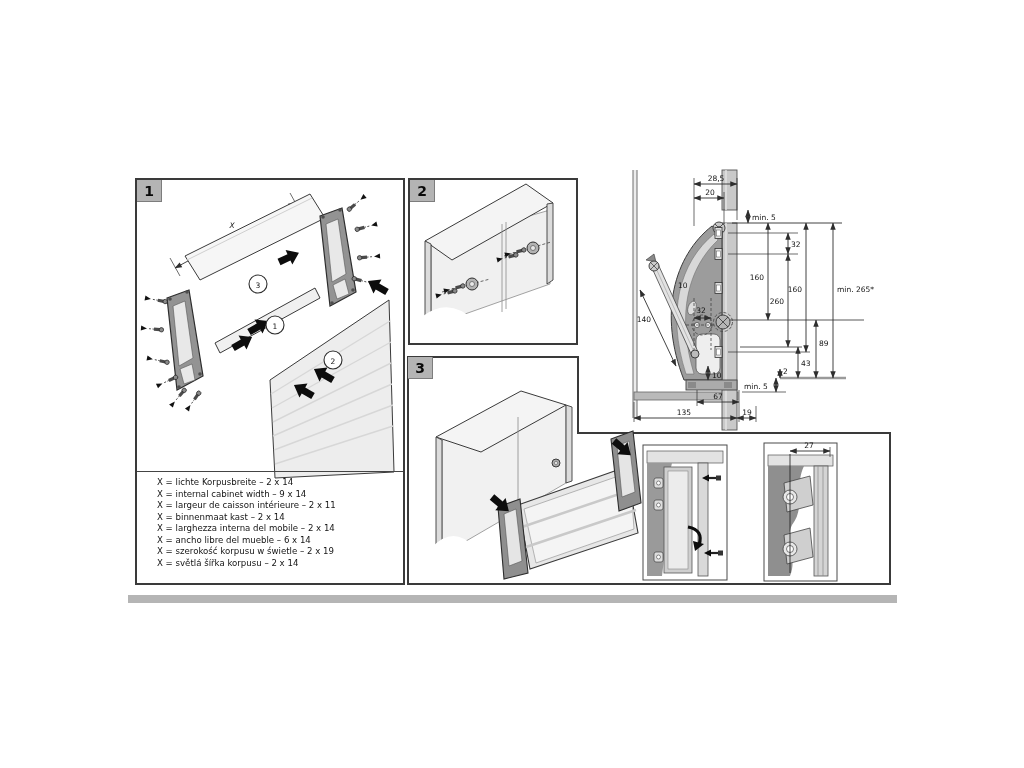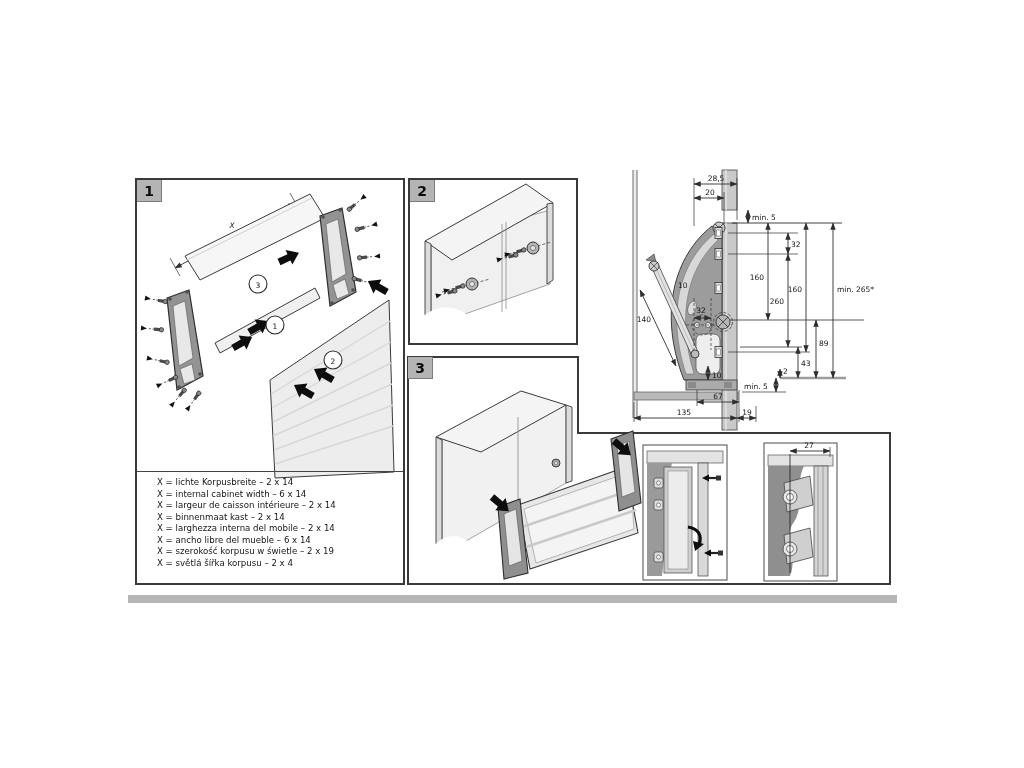--- a/index.html
+++ b/index.html
@@ -119,27 +119,27 @@
       <text x="138" y="148.5" text-anchor="middle" font-size="10">1</text>
     </g>
     <g>
       <circle cx="196" cy="180" r="9" fill="#fff" stroke="#2d2d2d" stroke-width="1.1"></circle>
       <text x="196" y="183.5" text-anchor="middle" font-size="10">2</text>
     </g>
   </svg>
 
   <div class="legend">
     <div>X = lichte Korpusbreite – 2 x 14</div>
-    <div>X = internal cabinet width – 6 x 14</div>
-    <div>X = largeur de caisson intérieure – 2 x 14</div>
+    <div>X = internal cabinet width – 9 x 14</div>
+    <div>X = largeur de caisson intérieure – 2 x 11</div>
     <div>X = binnenmaat kast – 2 x 14</div>
     <div>X = larghezza interna del mobile – 2 x 14</div>
     <div>X = ancho libre del mueble – 6 x 14</div>
     <div>X = szerokość korpusu w świetle – 2 x 19</div>
-    <div>X = světlá šířka korpusu – 2 x 4</div>
+    <div>X = světlá šířka korpusu – 2 x 14</div>
   </div>
 </div>
 
 <div class="panel" style="left:408px;top:178px;width:170px;height:167px;">
   <div class="badge">2</div>
   <svg style="left:0;top:0;" width="166" height="163" viewBox="0 0 166 163">
     <defs>
       <g id="p2s">
         <polygon points="6,0 0,-2.5 0,2.5" fill="#111"></polygon>
         <line x1="8" y1="0" x2="12" y2="0" stroke="#333" stroke-width="0.8" stroke-dasharray="2 1.5"></line>

